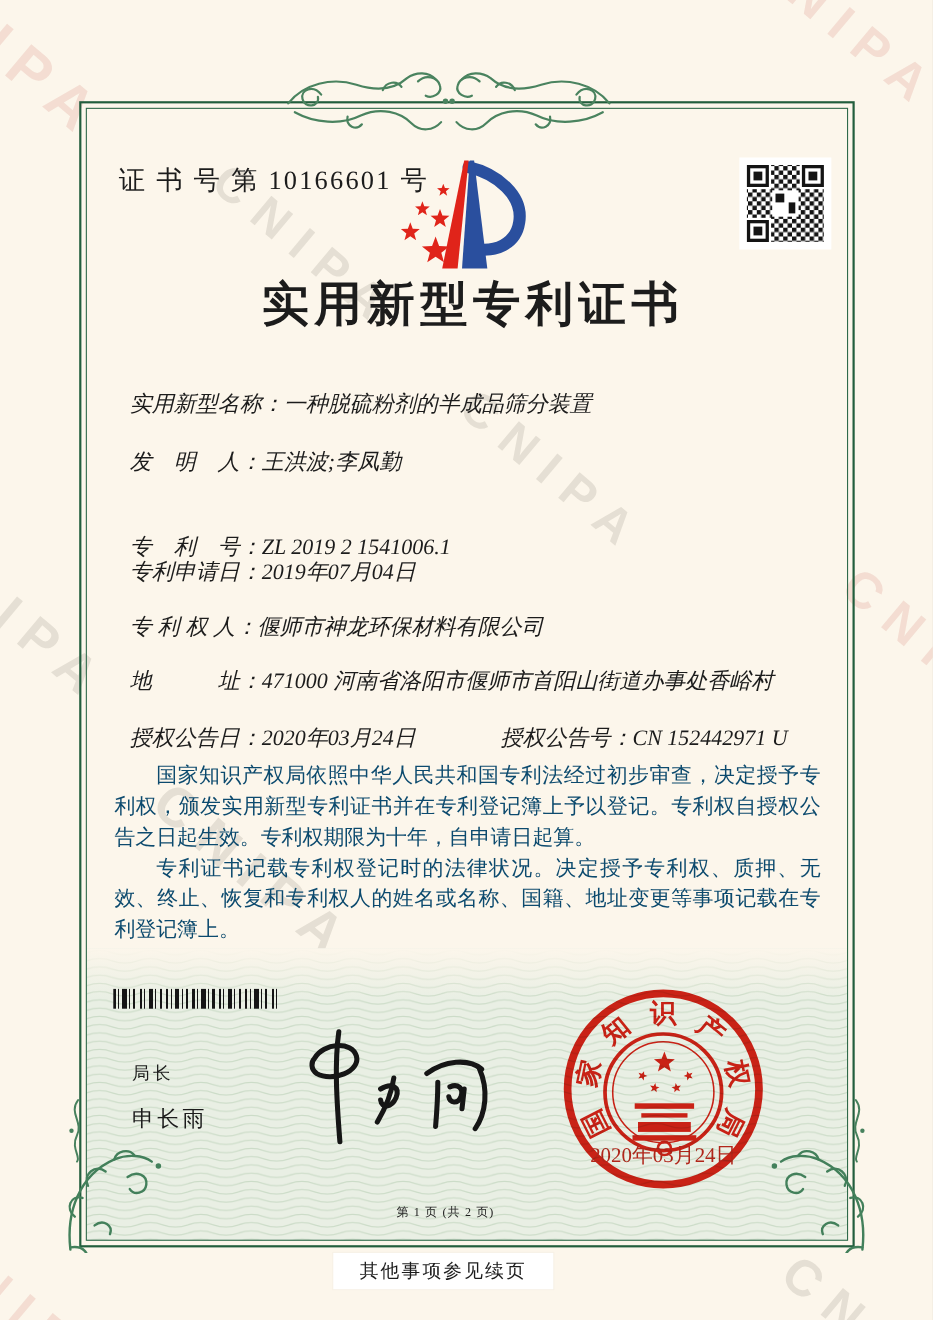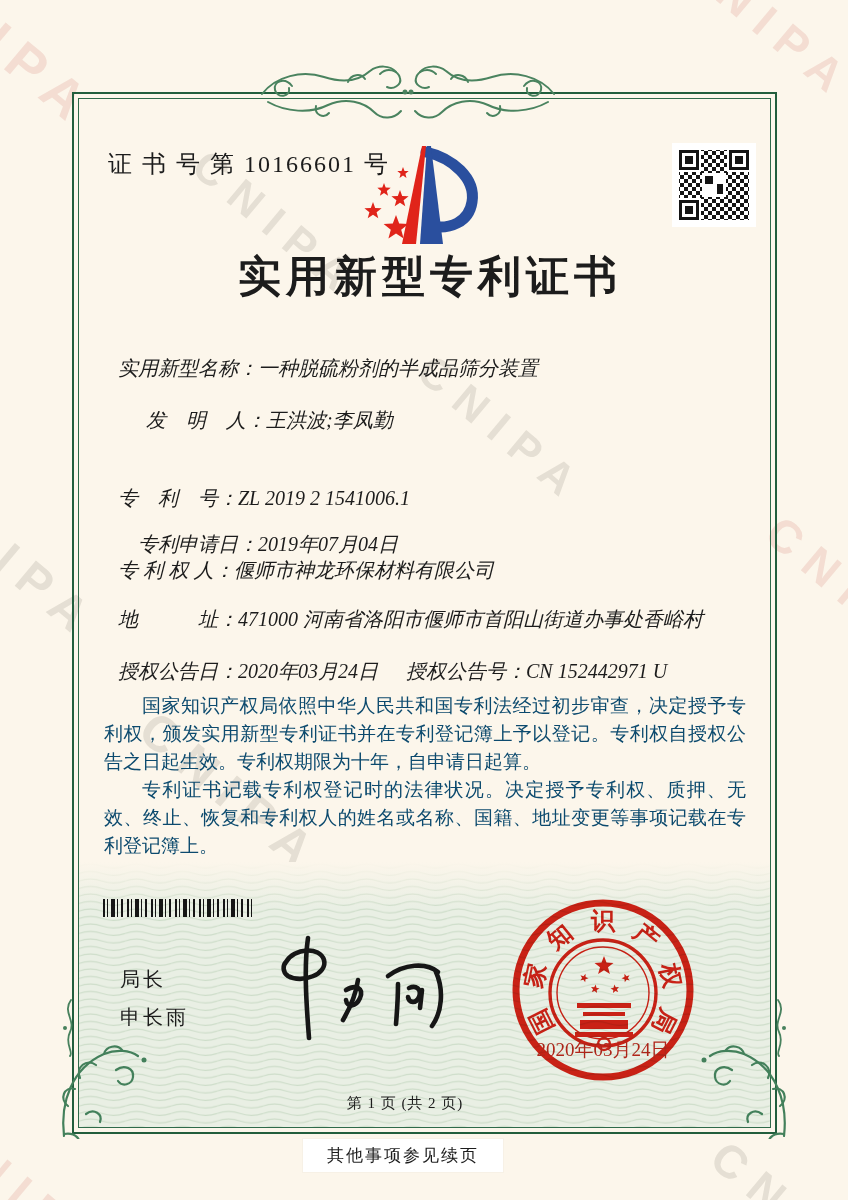--- a/index.html
+++ b/index.html
@@ -25,40 +25,40 @@
   .cert-no{position:absolute;left:108px;top:148px;font-size:24px;letter-spacing:2px;z-index:5;}
   .logo{position:absolute;left:356px;top:140px;z-index:5;}
   .qr{position:absolute;left:672px;top:143px;z-index:5;}
   .title{position:absolute;left:430px;top:248px;transform:translateX(-50%);
       font-size:43px;font-weight:bold;letter-spacing:5px;white-space:nowrap;z-index:5;}
   
   .row{position:absolute;left:118px;width:620px;display:flex;font-size:20px;
       line-height:24px;z-index:5;white-space:nowrap;font-style:italic;}
   .fl{flex:0 0 116px;text-align:justify;text-align-last:justify;overflow:visible;}
   .fv{flex:1 1 auto;}
-  .fl2{margin-left:28px;}
+  .fl2{margin-left:77px;}
   
   .paras{position:absolute;left:104px;top:692px;width:642px;z-index:5;}
   .paras p{margin:0;font-size:19px;line-height:28px;text-indent:2em;text-align:justify;color:#0c4a6e;}
   
   .barcode{position:absolute;left:103px;top:899px;width:150px;height:18px;z-index:5;
       background:repeating-linear-gradient(90deg,
         #151515 0 2px,transparent 2px 4px,
         #151515 4px 5px,transparent 5px 8px,
         #151515 8px 12px,transparent 12px 14px,
         #151515 14px 15px,transparent 15px 18px,
         #151515 18px 20px,transparent 20px 24px);}
-  .official-title{position:absolute;left:120px;top:966px;font-size:20px;letter-spacing:3px;
+  .official-title{position:absolute;left:120px;top:966px;font-size:16px;letter-spacing:3px;
       font-family:"Liberation Sans","DejaVu Sans",sans-serif;z-index:5;}
   .official-name{position:absolute;left:120px;top:1004px;font-size:20px;letter-spacing:3px;
       font-family:"Liberation Sans","DejaVu Sans",sans-serif;z-index:5;}
   .signature{position:absolute;left:246px;top:928px;z-index:5;}
   .seal{position:absolute;left:507px;top:893px;z-index:6;mix-blend-mode:multiply;}
   .page-info{position:absolute;left:405px;top:1094px;transform:translateX(-50%);
-      font-size:15px;letter-spacing:1px;white-space:nowrap;z-index:5;}
+      font-size:11px;letter-spacing:1px;white-space:nowrap;z-index:5;}
   .note-box{position:absolute;left:403px;top:1139px;transform:translateX(-50%);
       background:#ffffff;padding:5px 24px;font-size:17px;letter-spacing:2px;
       white-space:nowrap;z-index:5;box-shadow:0 0 0 1px rgba(0,0,0,0.02);}
 </style>
 </head>
 <body>
 
 <div class="page">
 
   <div class="wm pink" style="left:-70px;top:-58px;font-size:54px;transform:rotate(40deg);">CNIPA</div>
@@ -176,29 +176,29 @@
       <rect x="13" y="63" width="8" height="8" fill="#141414"></rect>
     </g>
   </svg>
 
   <div class="title">实用新型专利证书</div>
 
   <div class="row" style="top:356px;">
     <span class="fl">实用新型名称：</span>
     <span class="fv">一种脱硫粉剂的半成品筛分装置</span>
   </div>
-  <div class="row" style="top:408px;margin-left:28px;">
+  <div class="row" style="top:408px;">
     <span class="fl">发　明　人：</span>
     <span class="fv">王洪波;李凤勤</span>
   </div>
   <div class="row" style="top:459px;margin-top:27px;">
     <span class="fl">专　利　号：</span>
     <span class="fv">ZL 2019 2 1541006.1</span>
   </div>
-  <div class="row" style="top:532px;margin-left:20px;">
+  <div class="row" style="top:508px;">
     <span class="fl">专利申请日：</span>
     <span class="fv">2019年07月04日</span>
   </div>
   <div class="row" style="top:558px;">
     <span class="fl">专 利 权 人：</span>
     <span class="fv">偃师市神龙环保材料有限公司</span>
   </div>
   <div class="row" style="top:607px;">
     <span class="fl">地　　　址：</span>
     <span class="fv">471000 河南省洛阳市偃师市首阳山街道办事处香峪村</span>

